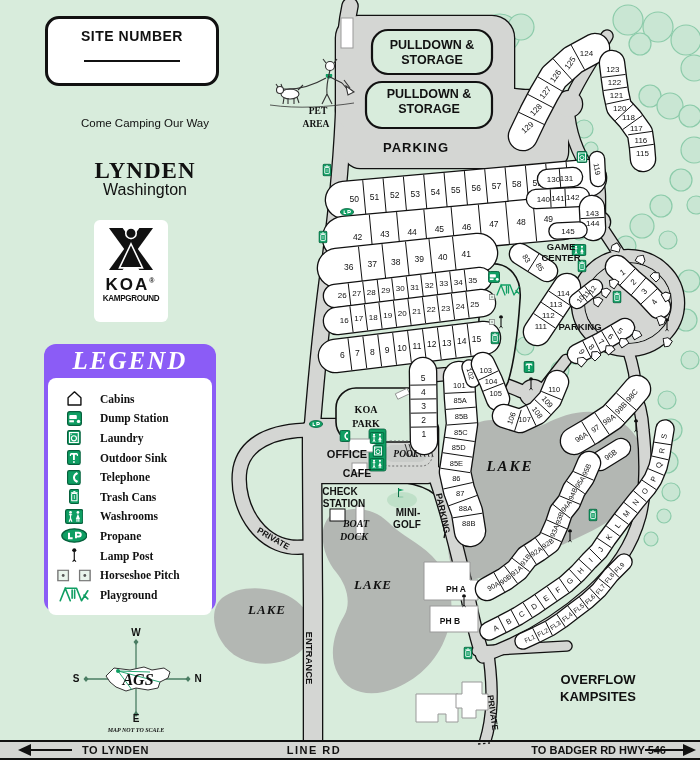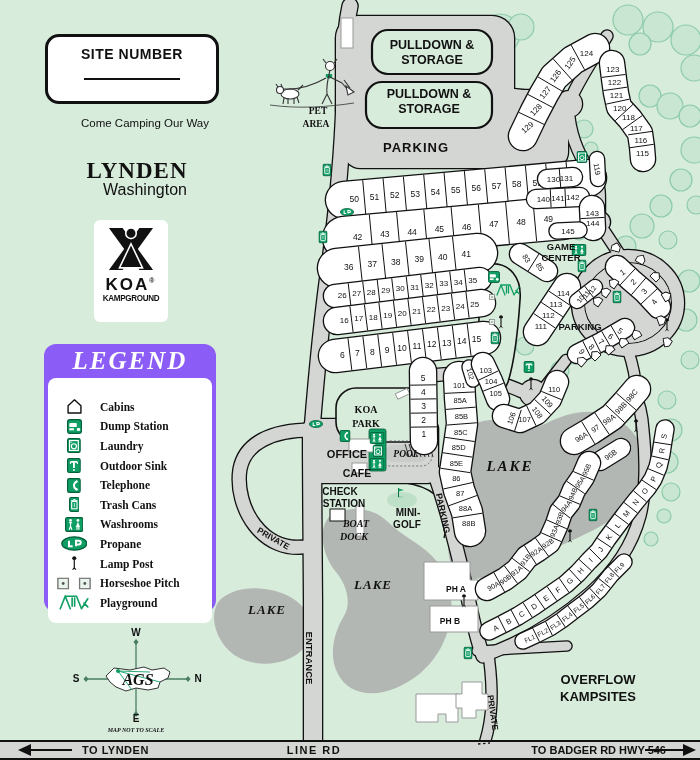--- a/index.html
+++ b/index.html
@@ -1,40 +1,40 @@
 <!DOCTYPE html>
 <html><head>
 <meta charset="utf-8">
 <style>
   html,body{margin:0;padding:0;background:#fff;}
   #stage{position:relative;width:700px;height:760px;background:#d8ecdc;overflow:hidden;
          font-family:"Liberation Sans",sans-serif;color:#111;}
   #map{position:absolute;left:0;top:0;}
   .abs{position:absolute;}
   
-  #site-box{left:45px;top:34px;width:168px;height:64px;background:#fff;border:3px solid #111;
+  #site-box{left:45px;top:16px;width:168px;height:64px;background:#fff;border:3px solid #111;
             border-radius:14px;text-align:center;}
   #site-box .ttl{margin-top:9px;font-size:14px;font-weight:bold;letter-spacing:.5px;}
   #site-box .line{width:96px;margin:16px auto 0;border-bottom:2.5px solid #111;}
   
   #tagline{left:40px;top:116px;width:210px;text-align:center;font-size:11.5px;line-height:15px;}
-  #city{left:32px;top:158px;width:210px;text-align:center;font-family:"Liberation Serif",serif;
+  #city{left:40px;top:158px;width:210px;text-align:center;font-family:"Liberation Serif",serif;
         font-weight:bold;font-size:23px;letter-spacing:1px;}
   #state{left:40px;top:181px;width:210px;text-align:center;font-size:16px;}
   
   #koa{left:94px;top:220px;width:74px;height:102px;background:#fff;border-radius:6px;text-align:center;}
   #koa svg{margin-top:8px;}
   #koa .k1{font-weight:900;font-size:17px;letter-spacing:2px;line-height:14px;}
   #koa .k1 sup{font-size:7px;}
   #koa .k2{font-weight:900;font-size:9.5px;letter-spacing:-.4px;transform:scaleX(.85);line-height:11px;}
   
   #legend{left:44px;top:344px;width:172px;height:268px;background:#8b5cf6;border-radius:12px;padding:0;}
   #legend .hd{color:#fff;font-family:"Liberation Serif",serif;font-style:italic;font-weight:900;
               font-size:25px;text-align:center;line-height:34px;letter-spacing:2px;}
-  #legend .bd{background:#fff;border-radius:8px;margin:0 4px 4px 4px;height:226px;padding-top:19px;}
+  #legend .bd{background:#fff;border-radius:8px;margin:0 4px 4px 4px;height:226px;padding-top:11px;}
   .lrow{display:flex;align-items:center;height:19.6px;}
   .lrow .ic{width:52px;display:flex;justify-content:center;}
   .lrow .lb{font-family:"Liberation Serif",serif;font-weight:bold;font-size:11.5px;}
 </style>
 </head>
 <body>
 
 <div id="stage">
 
 <svg id="map" xmlns="http://www.w3.org/2000/svg" width="700" height="760" viewBox="0 0 700 760">

